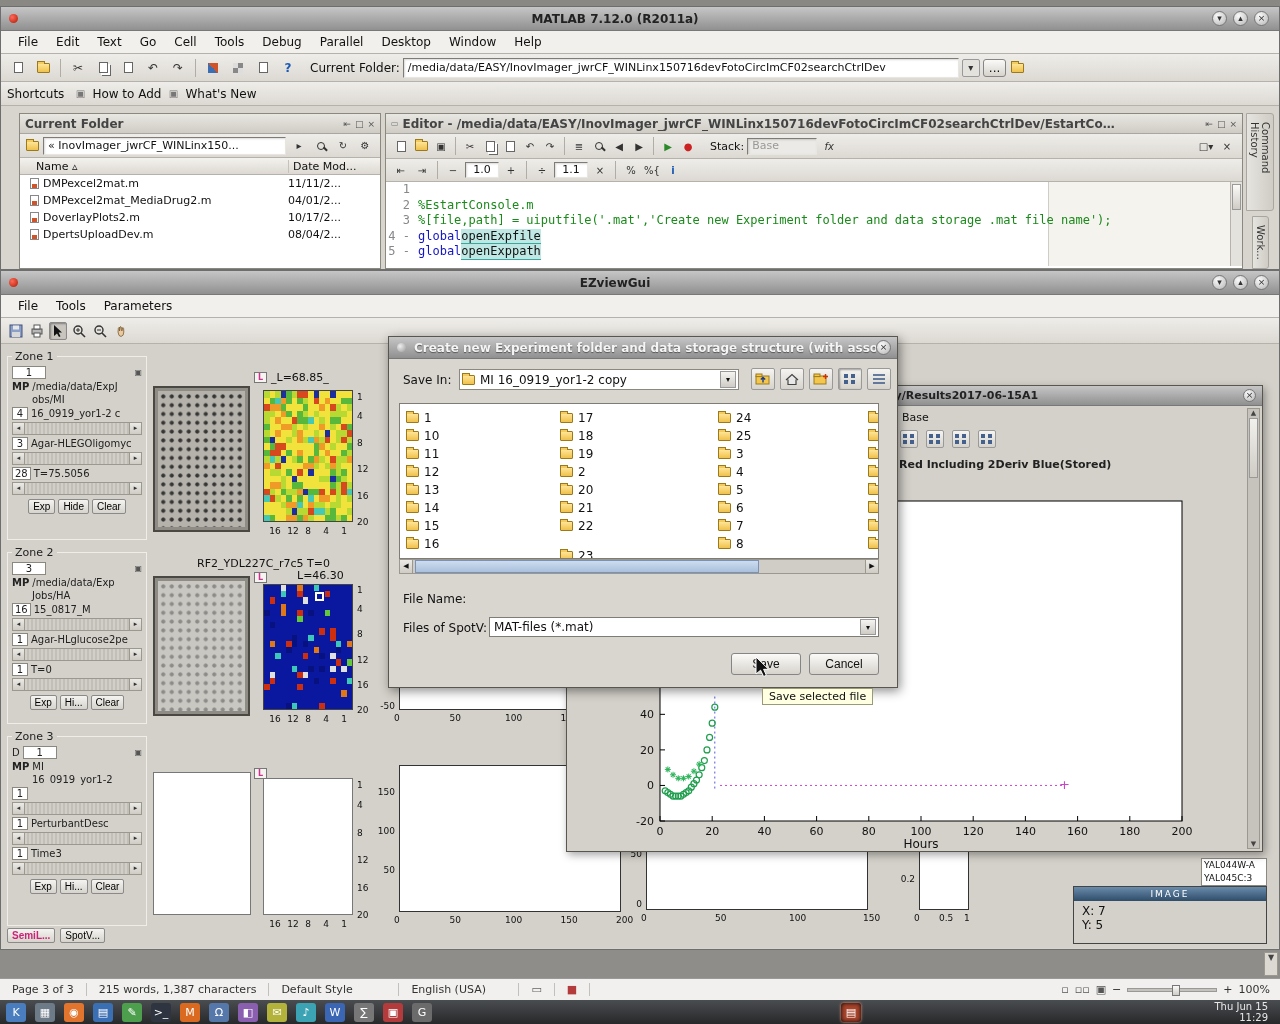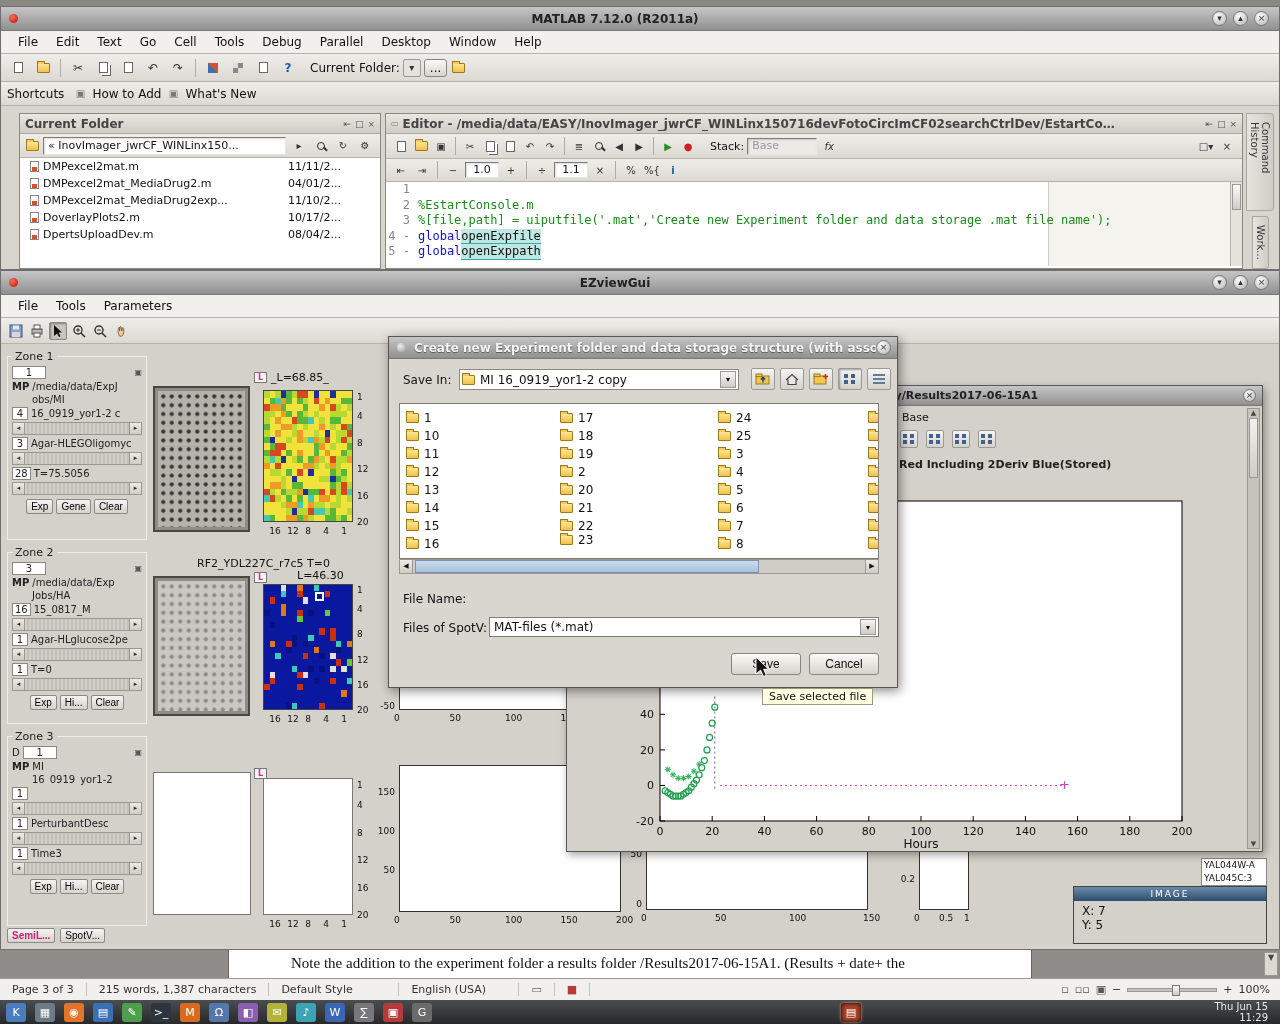--- a/index.html
+++ b/index.html
@@ -108,20 +108,21 @@
           </span>
           <span class="tbi">
             <span style="width:10px;height:10px;display:inline-block;background:conic-gradient(#888 25%,#ddd 0 50%,#888 0 75%,#ddd 0)"></span>
           </span>
           <span class="tbi">
             <span class="page"></span>
           </span>
           <span class="tbi" style="color: rgb(26, 90, 180); font-weight: bold;">?</span>
         </span>
       <span style="margin-left:8px;font-size:12px">Current Folder:</span>
+      <span class="sunk" style="width:556px;height:20px;padding:2px 4px;font-size:11px;white-space:nowrap;overflow:hidden">/media/data/EASY/InovImager_jwrCF_WINLinx150716devFotoCircImCF02searchCtrlDev</span>
       <span class="tbi sm" style="border:1px solid #999;background:#e4e2dd">▾</span>
       <span class="btn" style="padding:1px 5px">...</span>
       <span class="tbi sm">
           <span class="folder-ico"></span>
           <span style="font-size:9px;margin-left:-7px;color:#1a3a8c">↑</span>
         </span>
     </div>
     <div class="tb" style="height:24px">
       <span style="font-size:12px;margin-right:4px">Shortcuts</span>
       <span class="tbi sm" style="color:#777">▣</span>
@@ -142,35 +143,34 @@
       <div class="tb" style="height:24px;gap:4px">
         <span class="folder-ico"></span>
         <span class="sunk" style="flex:1;height:18px;font-size:11px;padding:1px 4px;white-space:nowrap;overflow:hidden">« InovImager_jwrCF_WINLinx150...</span>
         <span class="tbi sm">▸</span>
         <span class="tbi sm">
             <span class="mag"></span>
           </span>
         <span class="tbi sm">↻</span>
         <span class="tbi sm">⚙</span>
       </div>
+      <div style="display:flex;height:17px;background:linear-gradient(#f4f2ee,#ddd9d2);border-bottom:1px solid #b5b2ac;font-size:11px;align-items:center">
+        <span style="padding-left:16px;flex:1"><span>Name</span> <span>▵</span></span>
+        <span style="width:92px;border-left:1px solid #c5c2bb;padding-left:4px">Date Mod...</span>
+      </div>
       <div id="cf-files">
           <div class="frow" style="display: flex; height: 17px; align-items: center; font-size: 11px; padding-left: 10px; gap: 4px;">
             <span class="mfile"></span>
             <span style="flex: 1 1 0%; white-space: nowrap; overflow: hidden;">DMPexcel2mat.m</span>
             <span style="width: 92px; flex-shrink: 0;">11/11/2...</span>
           </div>
           <div class="frow" style="display: flex; height: 17px; align-items: center; font-size: 11px; padding-left: 10px; gap: 4px;">
             <span class="mfile"></span>
             <span style="flex: 1 1 0%; white-space: nowrap; overflow: hidden;">DMPexcel2mat_MediaDrug2.m</span>
             <span style="width: 92px; flex-shrink: 0;">04/01/2...</span>
-          </div>
-          <div class="frow" style="display: flex; height: 17px; align-items: center; font-size: 11px; padding-left: 10px; gap: 4px;">
-            <span class="mfile"></span>
-            <span style="flex: 1 1 0%; white-space: nowrap; overflow: hidden;">DMPexcel2mat_MediaDrug2exp...</span>
-            <span style="width: 92px; flex-shrink: 0;">11/10/2...</span>
           </div>
           <div class="frow" style="display: flex; height: 17px; align-items: center; font-size: 11px; padding-left: 10px; gap: 4px;">
             <span class="mfile"></span>
             <span style="flex: 1 1 0%; white-space: nowrap; overflow: hidden;">DoverlayPlots2.m</span>
             <span style="width: 92px; flex-shrink: 0; margin-left: 44px;">10/17/2...</span>
           </div>
           <div class="frow" style="display: flex; height: 17px; align-items: center; font-size: 11px; padding-left: 10px; gap: 4px;">
             <span class="mfile"></span>
             <span style="flex: 1 1 0%; white-space: nowrap; overflow: hidden;">DpertsUploadDev.m</span>
             <span style="width: 92px; flex-shrink: 0;">08/04/2...</span>
@@ -376,21 +376,21 @@
               <span class="zval">28</span>
               <span>T=75.5056</span>
             </div>
             <div class="zslider">
               <span class="sbtn">◂</span>
               <span class="strack"></span>
               <span class="sbtn">▸</span>
             </div>
             <div class="zbtns">
               <button class="zbtn">Exp</button>
-              <button class="zbtn">Gene</button>
+              <button class="zbtn">Hide</button>
               <button class="zbtn">Clear</button>
             </div>
           </fieldset>
           <fieldset class="zone" style="top: 202px; height: 178px; position: absolute;">
             <legend>Zone 2</legend>
             <div class="zrow">
               <span class="zspin">3</span>
               <span class="zdock">▣</span>
             </div>
             <div class="zrow">
@@ -1371,23 +1371,20 @@
         <span class="tick" style="left: 862px; top: 569px;">150</span>
         <div class="plotbox" style="left: 918px; top: 506px; width: 50px; height: 60px;"></div>
         <span class="tick" style="left: 896px; top: 530px; width: 18px; text-align: right;">0.2</span>
         <span class="tick" style="left: 913px; top: 569px;">0</span>
         <span class="tick" style="left: 938px; top: 569px;">0.5</span>
         <span class="tick" style="left: 963px; top: 569px;">1</span>
       </div>
   </div>
 
   <div style="position:absolute;left:0;top:950px;width:1280px;height:28px;background:#8f8d89">
-    <div style="position:absolute;left:228px;top:0;width:804px;height:28px;background:#fff;border-left:1px solid #666;border-right:1px solid #666">
-      <div style="font-family:'Liberation Serif',serif;font-size:15px;padding:5px 0 0 62px;white-space:nowrap">Note the addition to the experiment folder a results folder  /Results2017-06-15A1.  (Results + date+ the</div>
-    </div>
     <div style="position:absolute;right:2px;top:2px;width:14px;height:24px;background:#dcd9d3;border:1px solid #9b988f;font-size:8px;text-align:center;color:#444">▼</div>
   </div>
 
   <div style="position:absolute;left:0;top:978px;width:1280px;height:22px;background:#f1f0ee;border-top:1px solid #999;display:flex;align-items:center;font-size:11px;color:#333">
     <span class="seg">Page 3 of 3</span>
     <span class="seg" style="min-width:180px">215 words, 1,387 characters</span>
     <span class="seg" style="min-width:130px">Default Style</span>
     <span class="seg" style="min-width:120px">English (USA)</span>
     <span class="seg" style="color:#666">▭</span>
     <span class="seg" style="color:#b33b3b">■</span>
@@ -1513,21 +1510,21 @@
           <span>20</span>
         </div>
         <div class="fitem" style="left: 160px; top: 96px;">
           <span class="folder-ico"></span>
           <span>21</span>
         </div>
         <div class="fitem" style="left: 160px; top: 114px;">
           <span class="folder-ico"></span>
           <span>22</span>
         </div>
-        <div class="fitem" style="left: 160px; top: 128px; text-align: center;">
+        <div class="fitem" style="left: 160px; top: 144px; text-align: center;">
           <span class="folder-ico"></span>
           <span>23</span>
         </div>
         <div class="fitem" style="left: 318px; top: 6px;">
           <span class="folder-ico"></span>
           <span>24</span>
         </div>
         <div class="fitem" style="left: 318px; top: 24px;">
           <span class="folder-ico"></span>
           <span>25</span>

